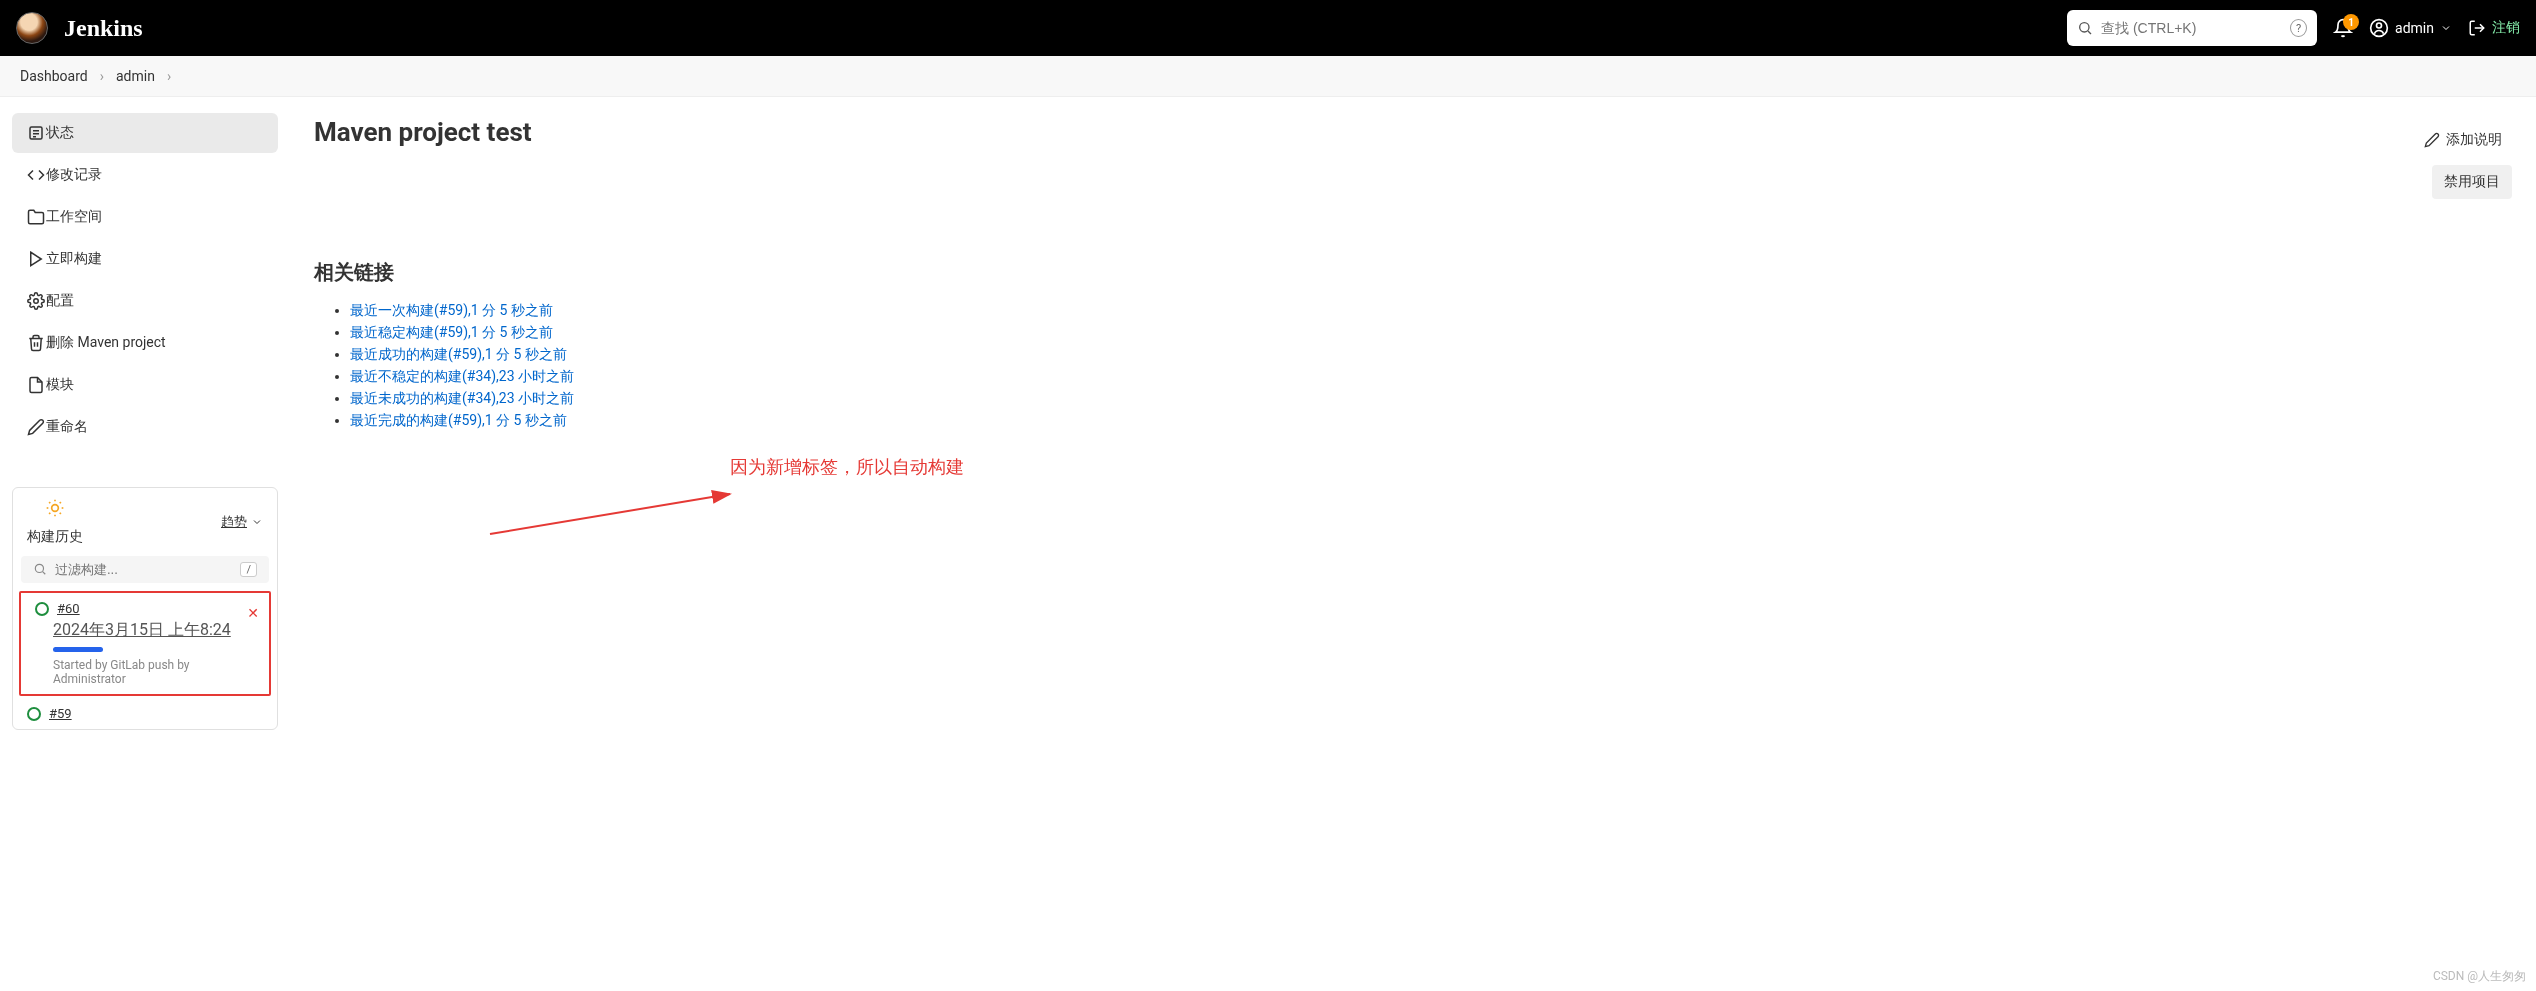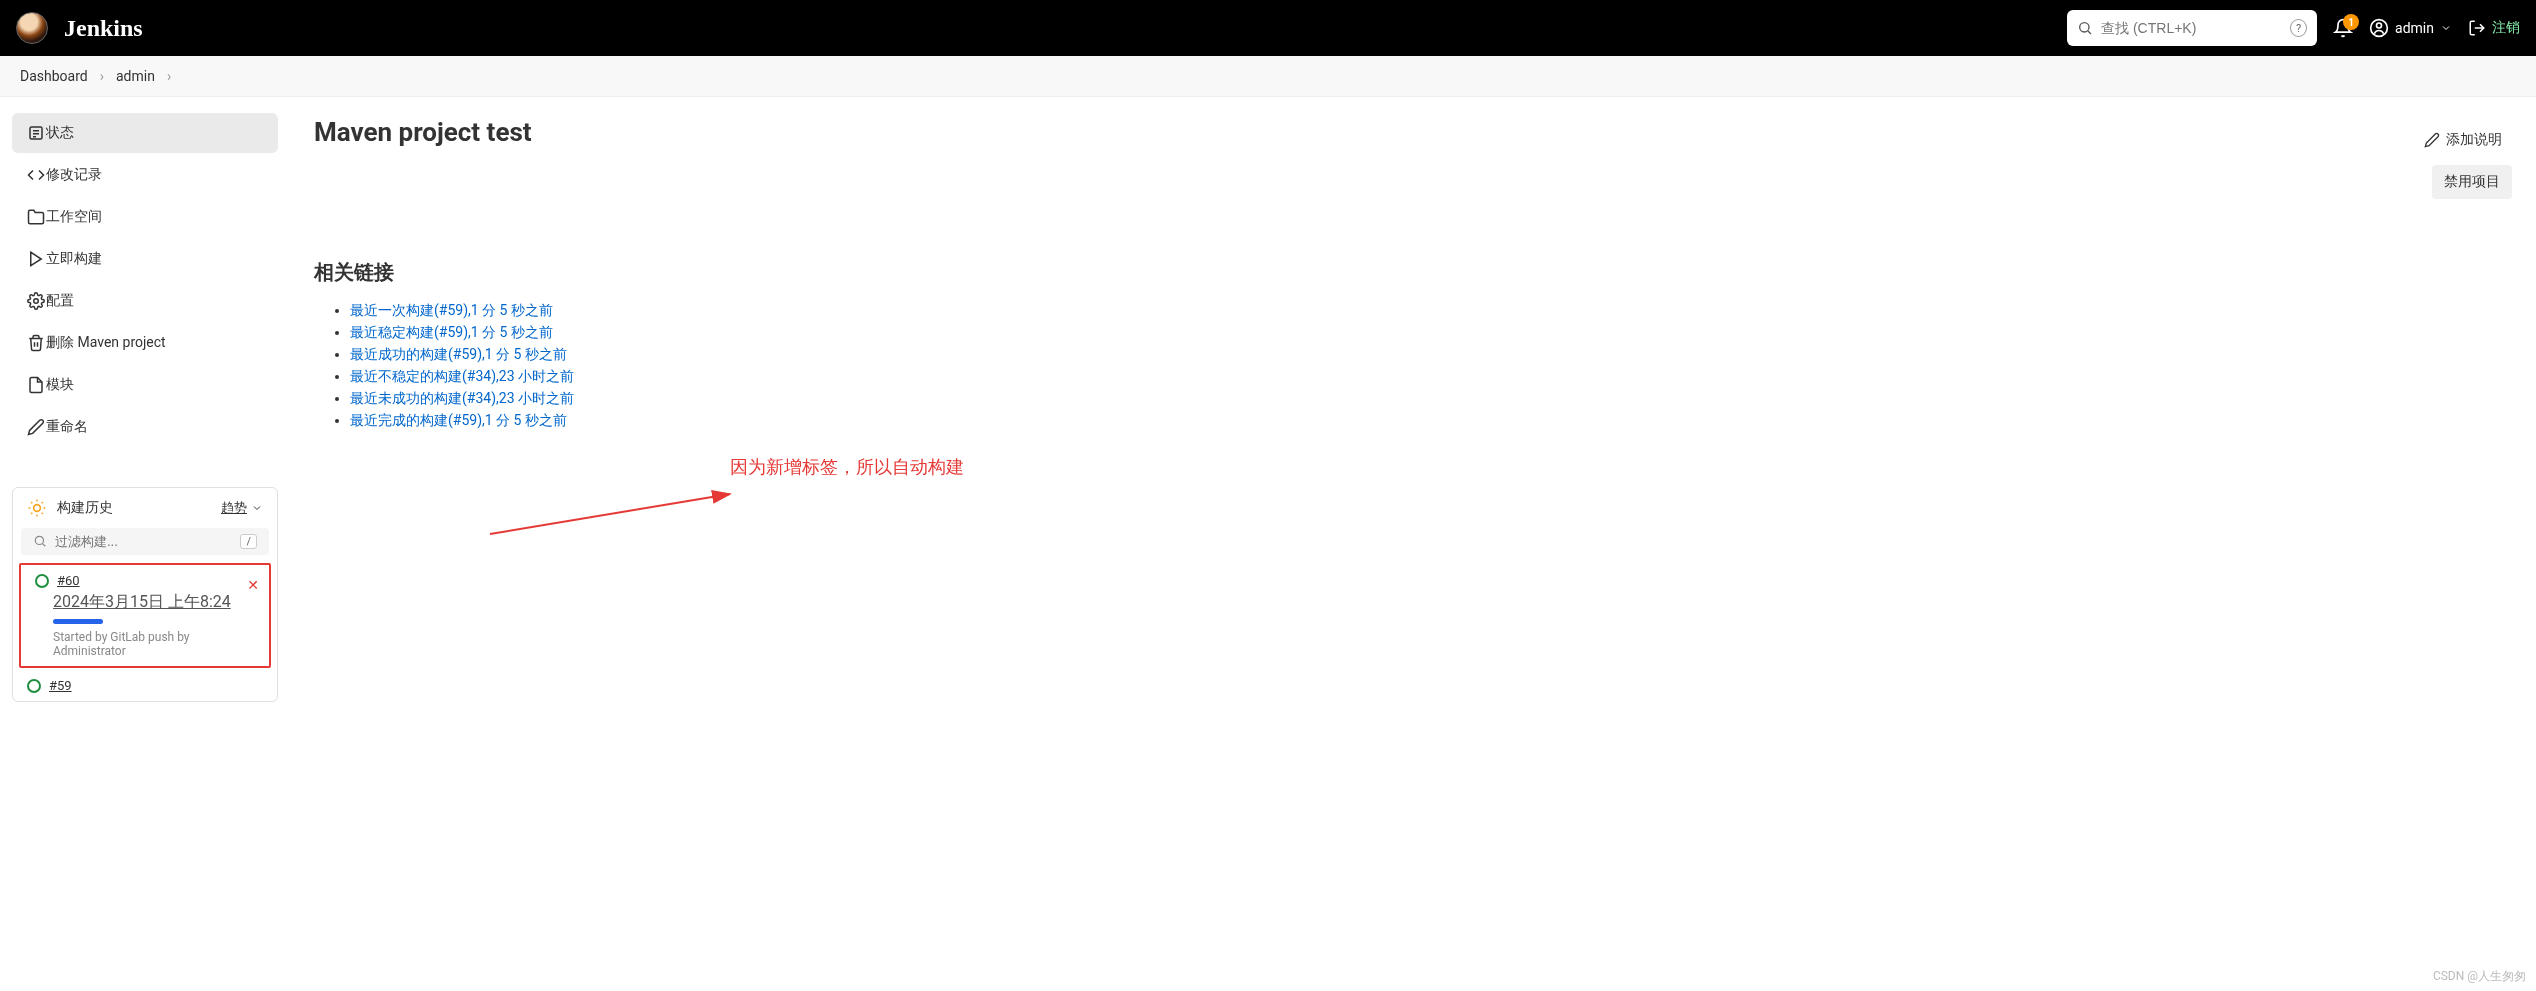--- a/index.html
+++ b/index.html
@@ -30,21 +30,21 @@
     .main { flex: 1; padding: 20px 24px; position: relative; }
     
     
     .nav-item { display: flex; align-items: center; padding: 10px 14px; border-radius: 6px; cursor: pointer; color: #333; margin-bottom: 2px; }
     .nav-item.active { background: #eaeaea; font-weight: 500; }
     .nav-icon { width: 20px; height: 20px; display: flex; align-items: center; justify-content: center; flex-shrink: 0; }
     
     
     .build-history { margin-top: 40px; border: 1px solid #e0e0e0; border-radius: 6px; padding: 0; }
     .bh-header { display: flex; align-items: center; justify-content: space-between; padding: 10px 14px; }
-    .bh-title { display: flex; align-items: center; gap: 10px; font-weight: 500; }
+    .bh-title { display: flex; align-items: center; gap: 10px; font-weight: 500; flex-direction: column; }
     .bh-trend { display: flex; align-items: center; gap: 4px; font-size: 13px; cursor: pointer; text-decoration: underline; }
     .bh-filter { display: flex; align-items: flex-start; gap: 8px; padding: 6px 12px; margin: 0 8px 8px 8px; background: #f5f5f5; border-radius: 4px; }
     .bh-filter input { border: none; background: transparent; outline: none; flex: 1; font-size: 13px; }
     .bh-slash { border: 1px solid #ccc; border-radius: 3px; padding: 0 5px; font-size: 11px; background: #fff; color: #666; }
     .build-item { padding: 8px 14px; position: relative; }
     .build-item.highlighted { border: 2px solid #e53935; margin: 2px 6px; border-radius: 2px; }
     .build-row { display: flex; align-items: center; gap: 8px; }
     .build-num { text-decoration: underline; color: #333; font-size: 13px; }
     .build-date { font-size: 16px; color: #555; text-decoration: underline; margin-top: 4px; margin-left: 18px; }
     .build-progress { margin-left: 18px; margin-top: 6px; height: 5px; width: 50px; background: #2563eb; border-radius: 3px; }

